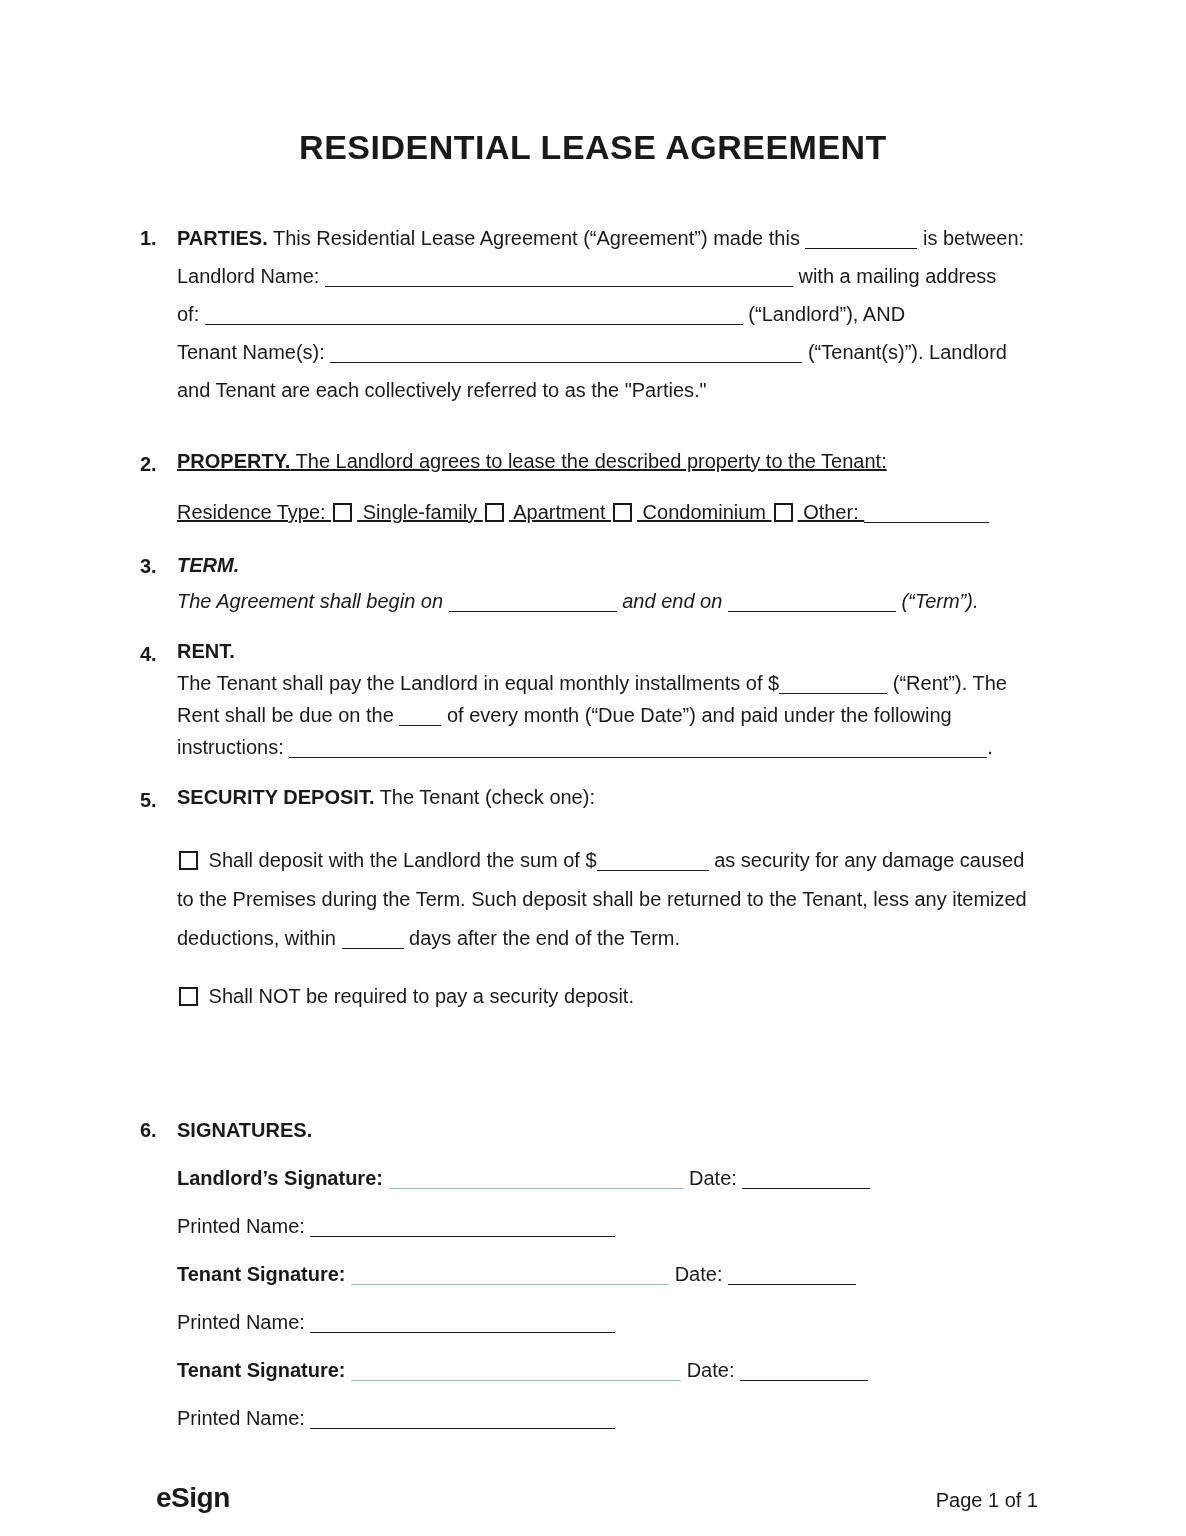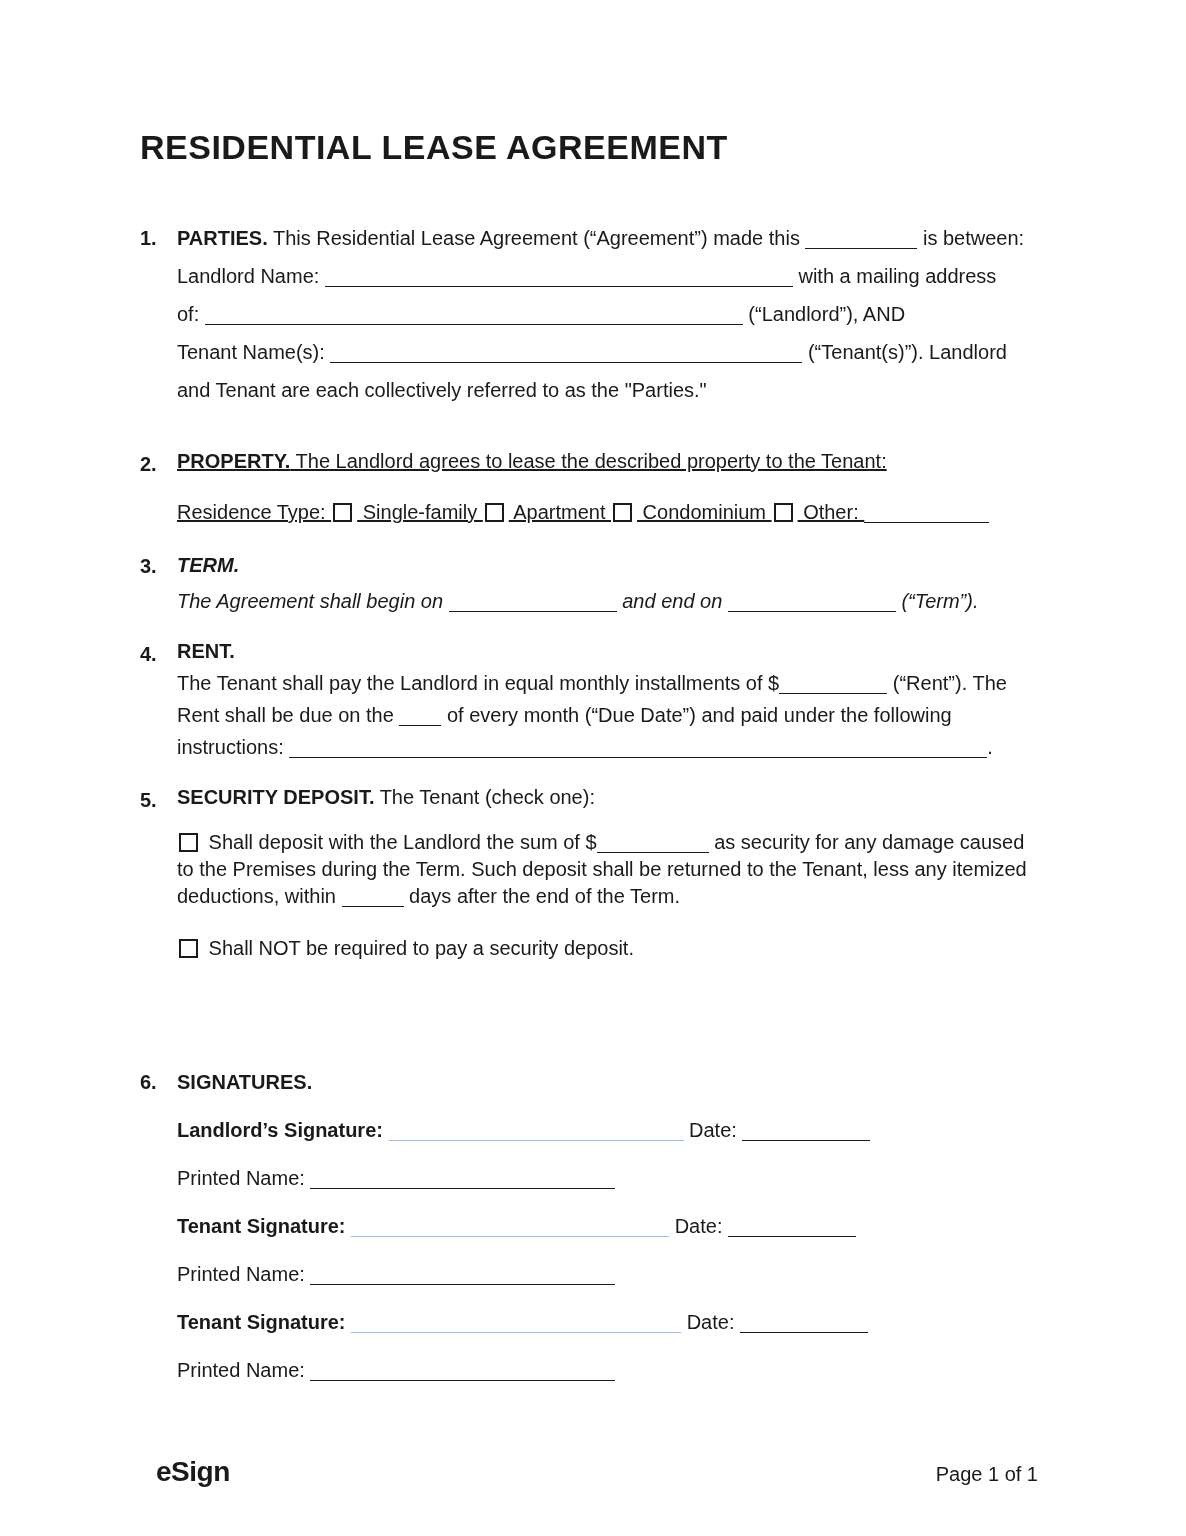--- a/index.html
+++ b/index.html
@@ -14,21 +14,21 @@
   }
   .page{
     position:relative;
     width:1186px;
     min-height:1536px;
     margin:0 auto;
     background:#ffffff;
     padding:128px 140px 120px 140px;
   }
   .doc-title{
-    text-align:left;
+    text-align:center;
     font-size:34px;
     font-weight:bold;
     letter-spacing:0.5px;
     margin:0 0 52px 0;
   }
   .section{display:flex;align-items:flex-start;}
   .sec-num{
     width:37px;
     flex:none;
     font-weight:bold;
@@ -62,21 +62,21 @@
   .s-property{margin-top:36px;}
   .s-property .line{line-height:33px;text-decoration:underline;}
   .s-property .line:nth-child(2){margin-top:18px;}
   .s-property .line:nth-child(3){margin-top:19px;}
   .s-term{margin-top:18px;}
   .s-term .line{line-height:36px;font-style:italic;}
   .s-rent{margin-top:16px;}
   .s-rent .line{line-height:32px;}
   .s-security{margin-top:18px;}
   .s-security .line{line-height:32px;}
-  .s-security .line.wrap{line-height:27px;margin-top:16px;}
+  .s-security .line.wrap{line-height:39px;margin-top:28px;}
   .s-security .line:nth-child(3){margin-top:22px;}
   .s-signatures{margin-top:94px;}
   .s-signatures .sec-num{line-height:48px;}
   .s-signatures .line{line-height:48px;}
   .footer{
     position:absolute;
     left:156px;
     right:148px;
     bottom:48px;
     display:flex;

